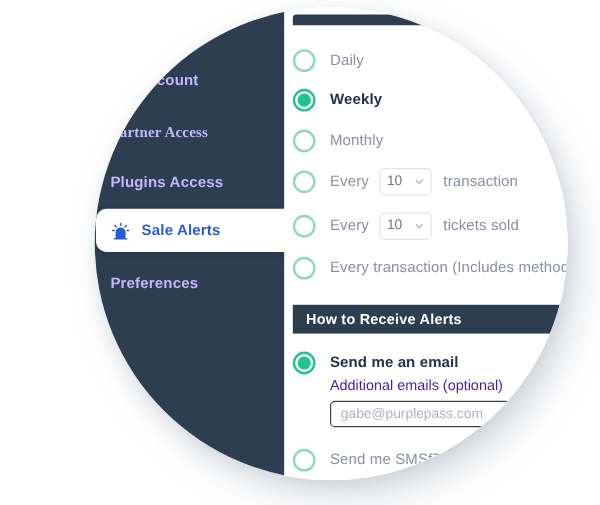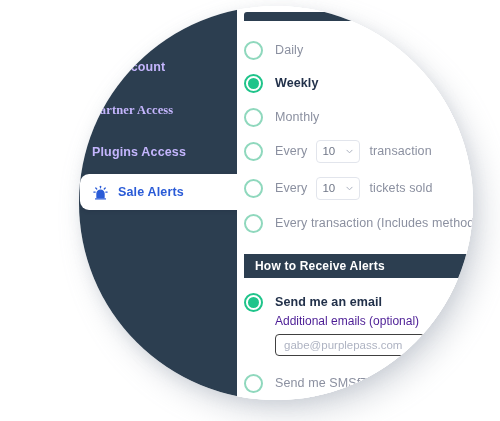--- a/index.html
+++ b/index.html
@@ -301,20 +301,29 @@
               <path d="M12 3.2v2.1"></path>
               <path d="M5.3 5.6l1.4 1.5"></path>
               <path d="M18.7 5.6l-1.4 1.5"></path>
               <path d="M2.6 11.4h1.9"></path>
               <path d="M21.4 11.4h-1.9"></path>
             </svg>
           </span>
           <span class="nav-label">Sale Alerts</span>
         </div>
 
+        <div class="nav-item" id="nav-prefs">
+          <span class="nav-ico">
+            <svg viewBox="0 0 24 24" width="17" height="17" fill="none" stroke="#ffffff" stroke-width="1.8" stroke-linecap="round" stroke-linejoin="round">
+              <circle cx="12" cy="12" r="3.1"></circle>
+              <path d="M12 2.4l1.6 2.1 2.6-.5.6 2.6 2.5 1-.9 2.5 1.7 2-1.7 2 .9 2.5-2.5 1-.6 2.6-2.6-.5L12 21.6l-1.6-2.1-2.6.5-.6-2.6-2.5-1 .9-2.5-1.7-2 1.7-2-.9-2.5 2.5-1 .6-2.6 2.6.5z"></path>
+            </svg>
+          </span>
+          <span class="nav-label">Preferences</span>
+        </div>
 
       </nav>
 
       <section id="content">
 
         <div id="top-bar"></div>
 
         <div class="opt-row" id="row-daily">
           <span class="radio"></span>
           <span class="opt-label">Daily</span>

